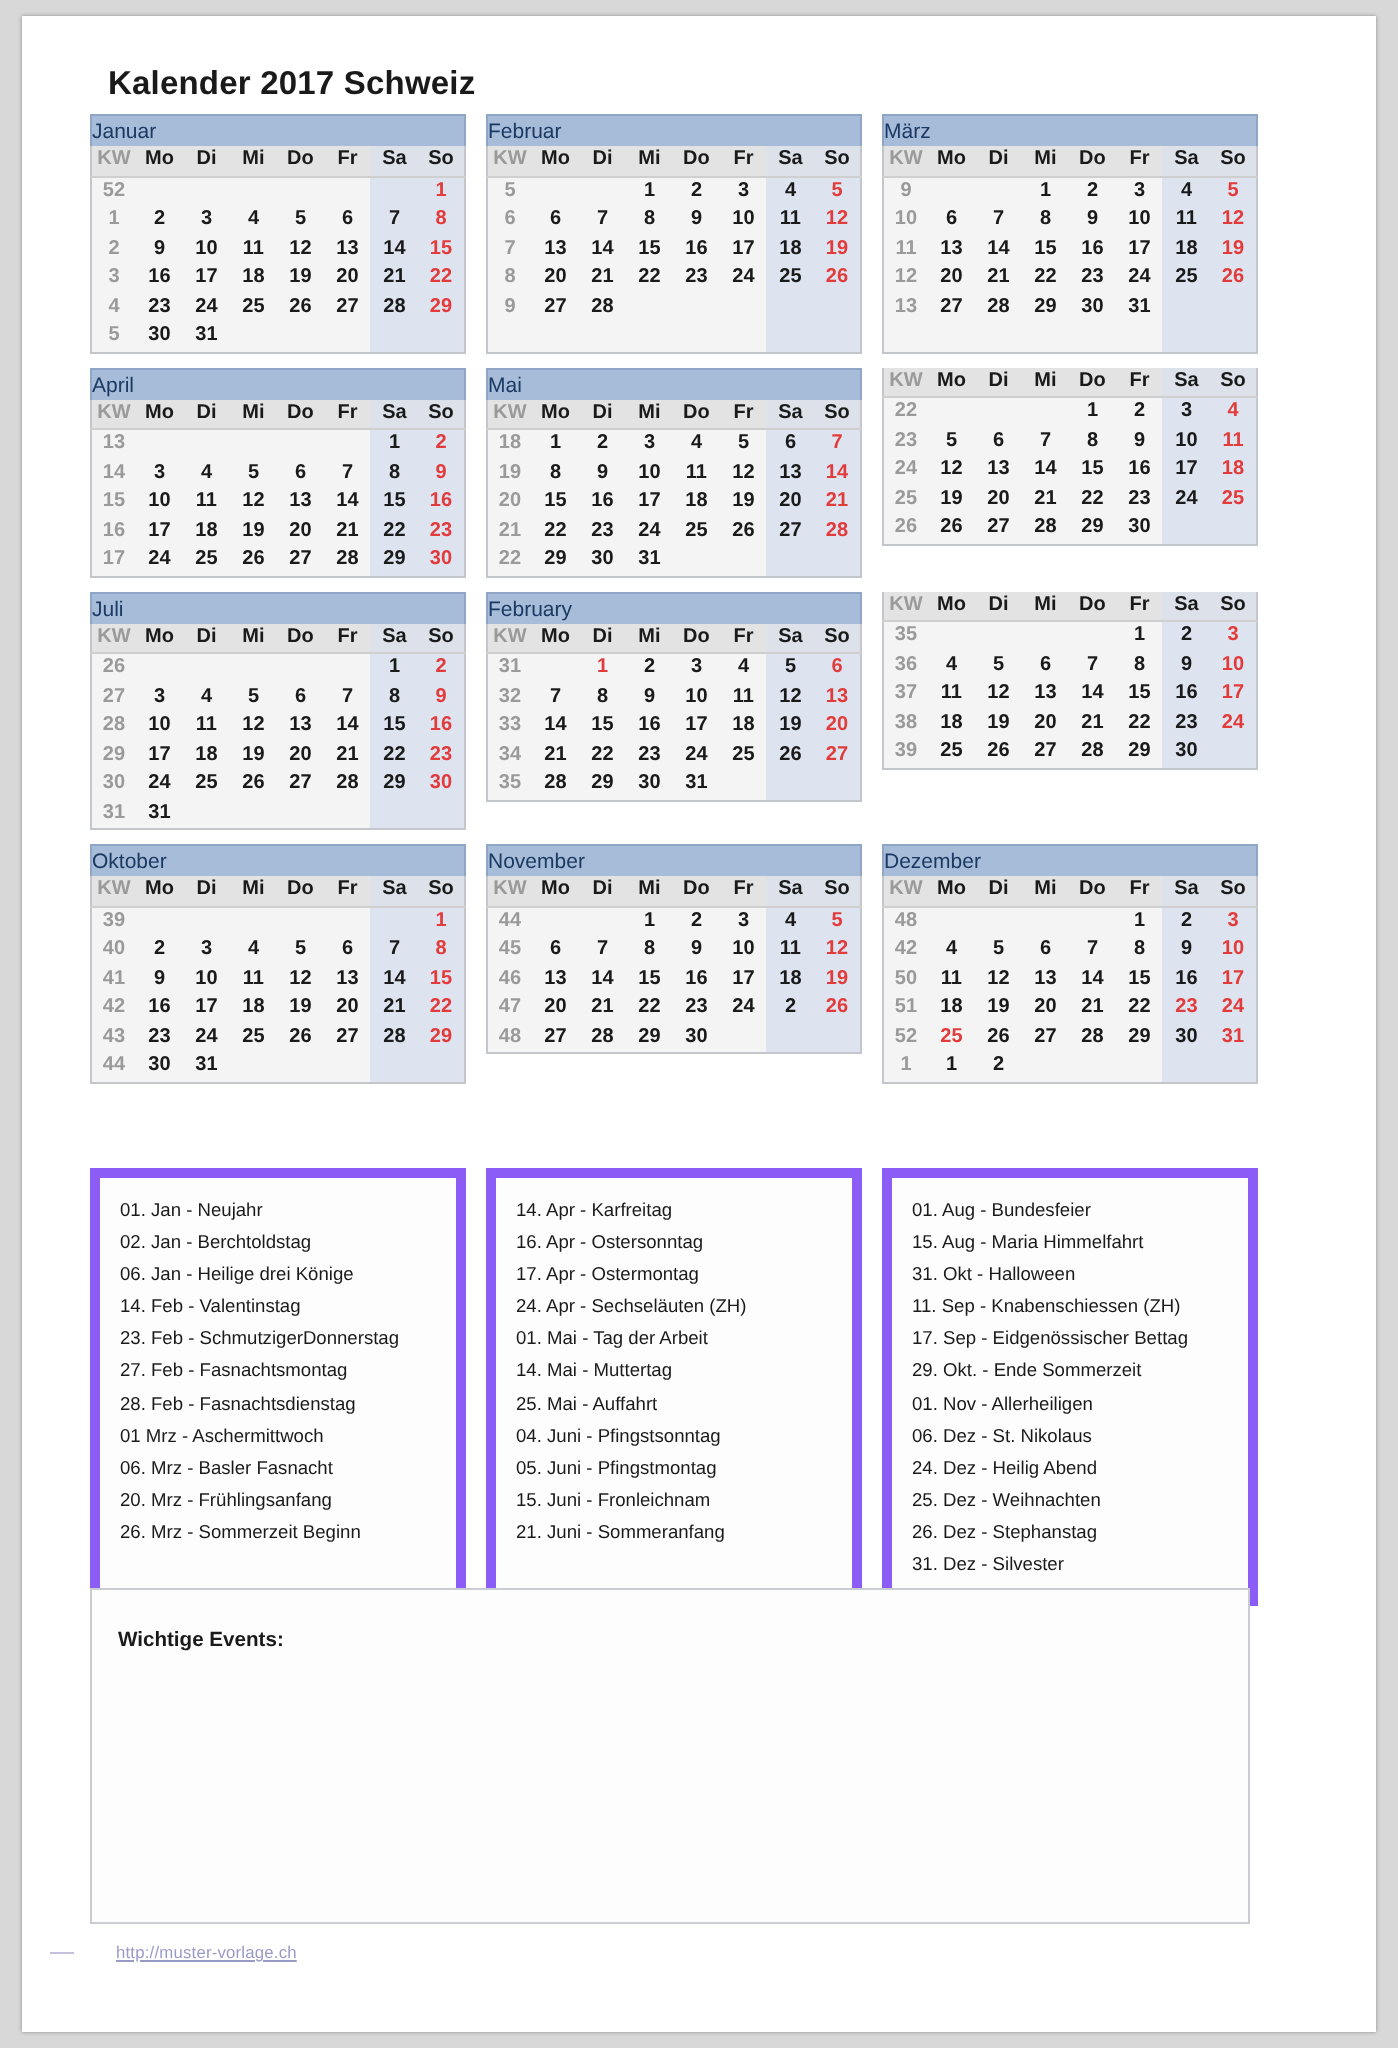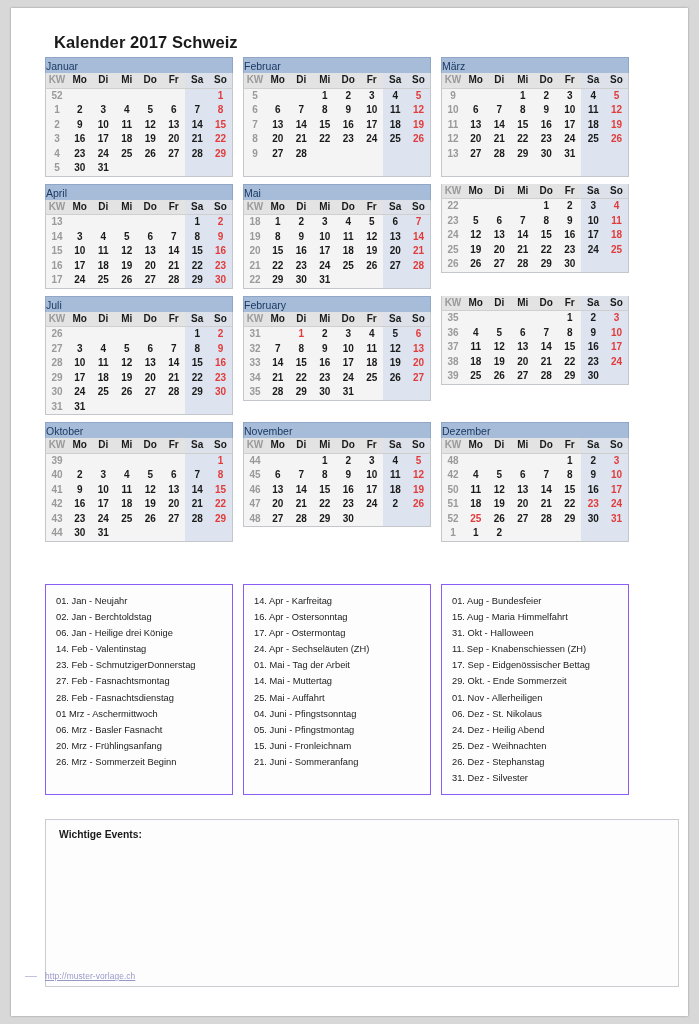--- a/index.html
+++ b/index.html
@@ -105,60 +105,60 @@
   .holiday-row {
     position: absolute;
     left: 34px;
     top: 576px;
     width: 612px;
     display: flex;
   }
   .holiday-box {
     width: 188px;
     margin-right: 10px;
-    border: 1px solid #8b5cf6;
+    border: 5px solid #8b5cf6;
     background: #fdfdfd;
     box-sizing: border-box;
     padding: 8px 6px 8px 10px;
     min-height: 198px;
   }
   .holiday-box:last-child { margin-right: 0; }
   .holiday-box .hl {
     font-size: 9.3px;
     color: #1a1a1a;
     line-height: 16.1px;
     white-space: nowrap;
   }
 
   
   .events-box {
     position: absolute;
     left: 34px;
     top: 786px;
-    width: 634px;
+    width: 580px;
     height: 168px;
     border: 1px solid #c9ccd1;
     background: #fdfdfd;
     box-sizing: border-box;
-    padding: 9px 0 0 13px;
-    margin-top: 25px;
+    padding: 20px 0 0 13px;
   }
   .events-title {
     font-size: 10.3px;
     font-weight: bold;
     color: #1a1a1a;
   }
 
   
   .footer {
     position: absolute;
     left: 14px;
     top: 963px;
     display: flex;
     align-items: center;
+    gap: 13px;
   }
   .footer .lnk {
     font-size: 8.4px;
     color: #5b5ba8;
     text-decoration: underline;
     opacity: 0.62;
     margin-left: 8px;
     letter-spacing: 0.1px;
   }
   .footer .dash {

